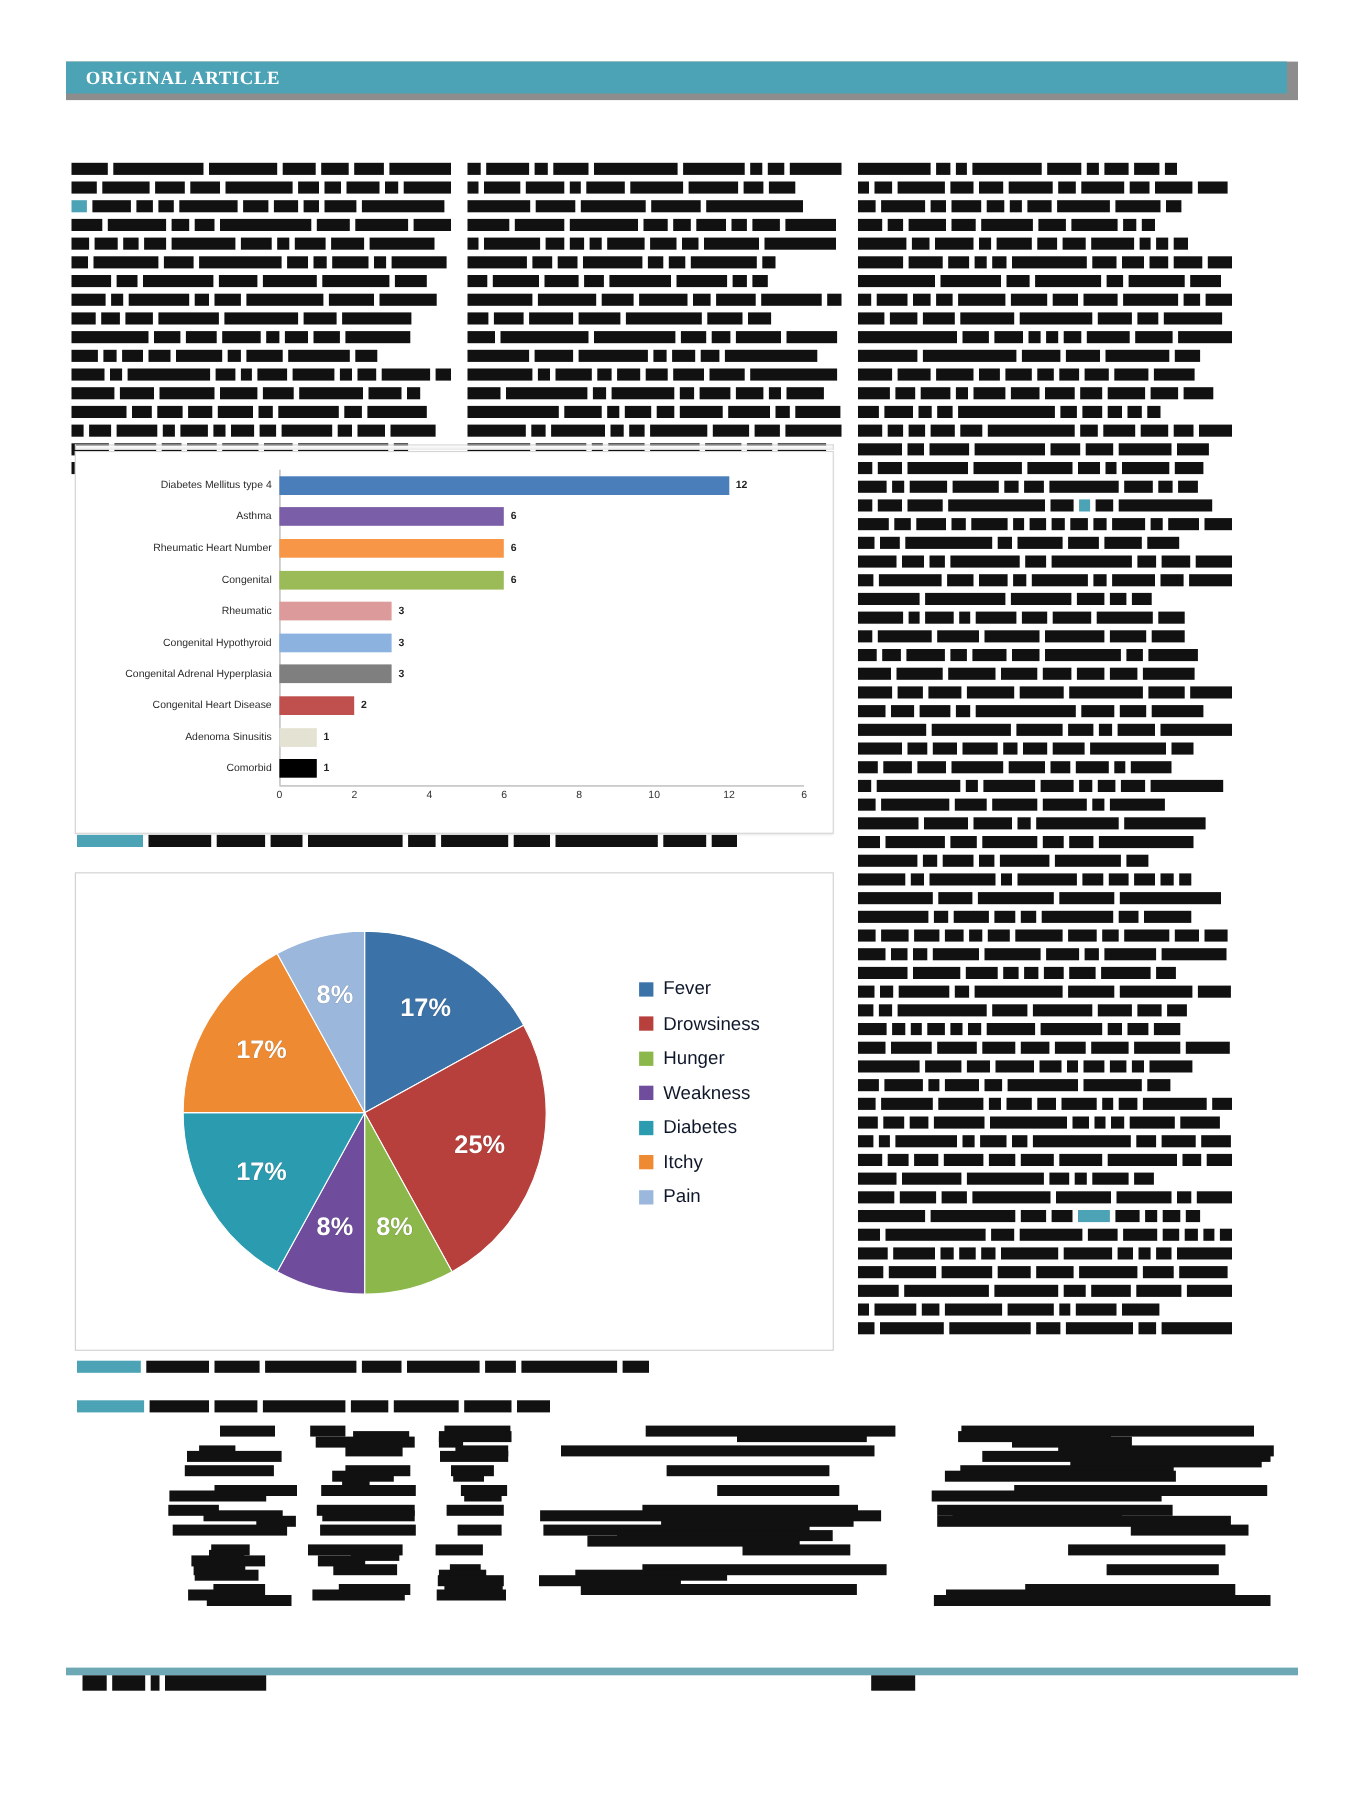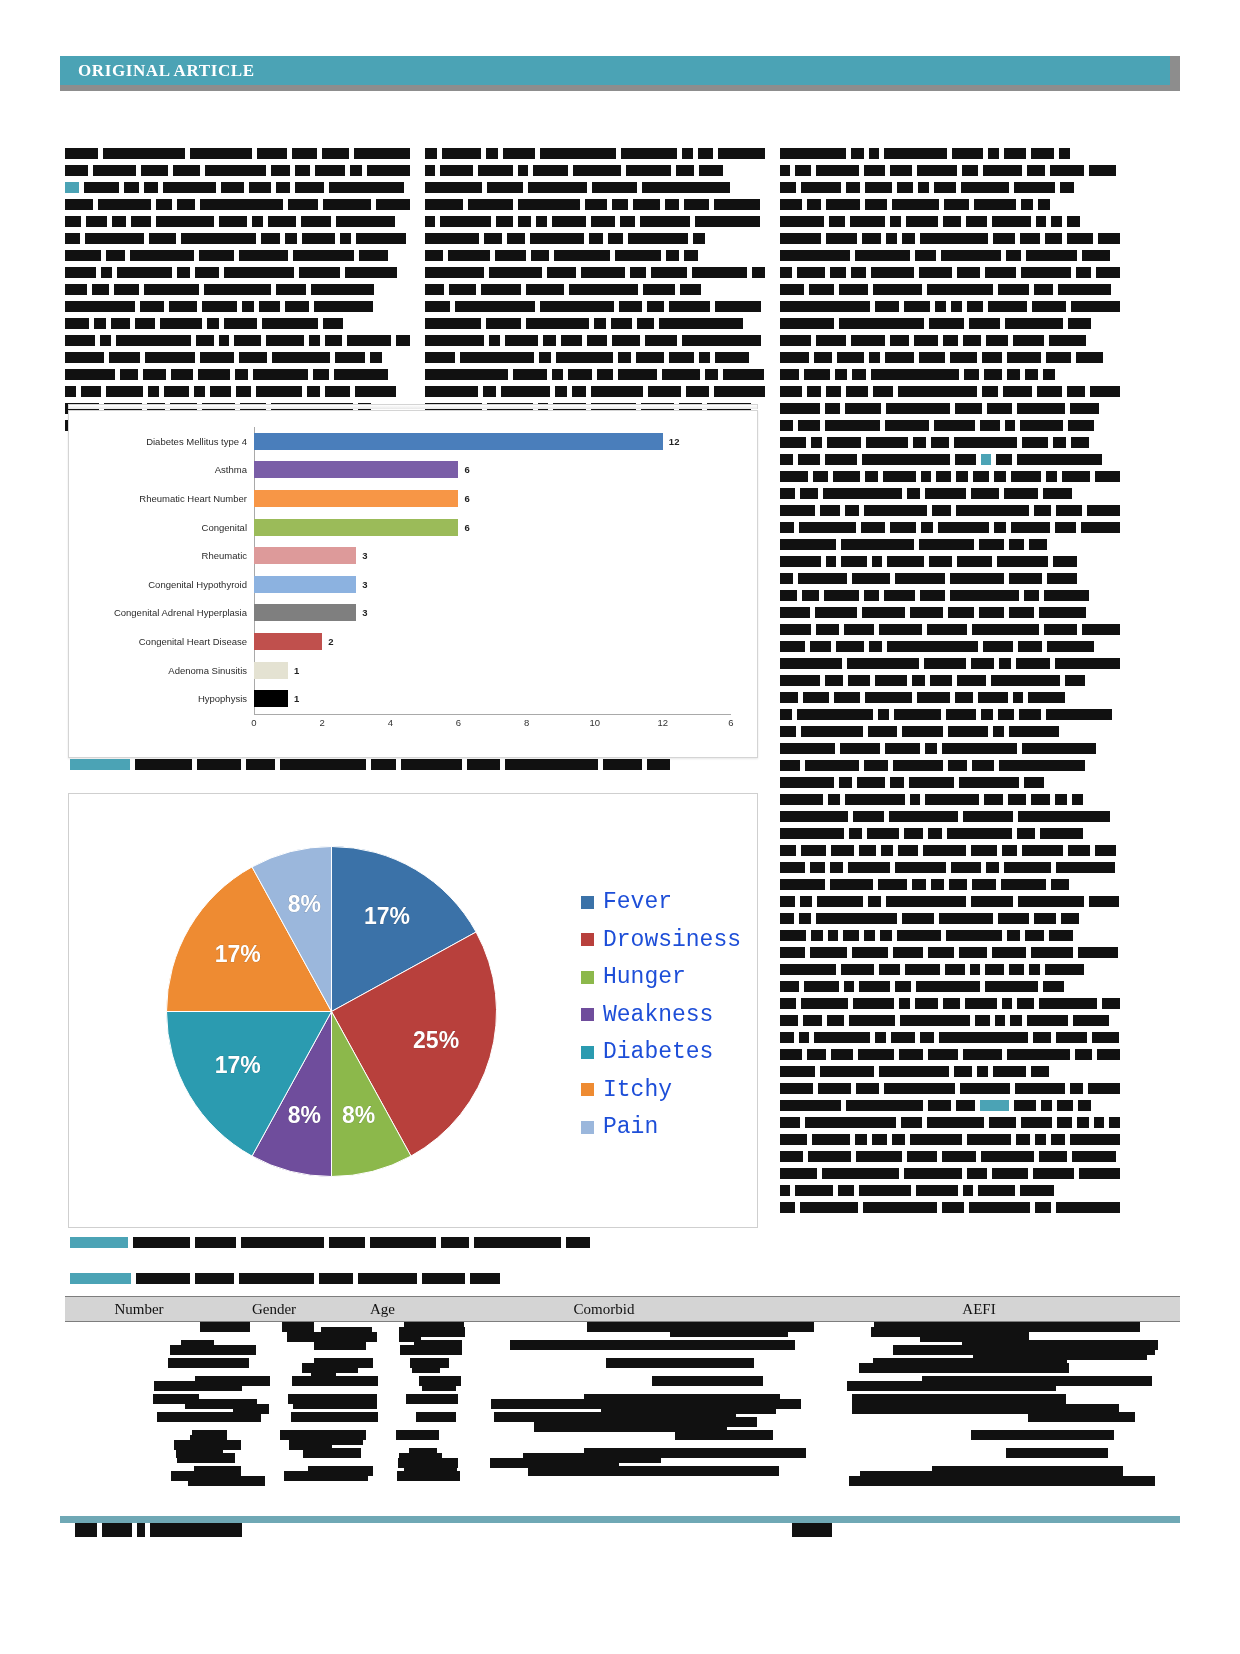--- a/index.html
+++ b/index.html
@@ -89,22 +89,22 @@
     text-anchor:middle; dominant-baseline:middle;
     paint-order:stroke; stroke:rgba(0,0,0,0.25); stroke-width:0.6px;
   }
   #pie-legend{
     position:absolute; left:512px; top:95px;
     display:flex; flex-direction:column; gap:11.5px;
   }
   .legend-item{ display:flex; align-items:center; gap:9px; }
   .legend-swatch{ width:13px; height:13px; }
   .legend-label{
-    font-size:23px; color:#1d4ed8;
-    font-family:Liberation Mono, monospace;
+    font-size:17px; color:#0f172a;
+    font-family:Liberation Sans, sans-serif;
   }
 
   
   .fig-caption{ position:absolute; display:flex; align-items:center; gap:5px; height:13px; }
 
   
   #data-table{
     position:absolute; left:65px; top:1296px; width:1115px;
   }
   #table-header-row{
@@ -1249,21 +1249,21 @@
         </div>
       </div>
       <div class="bar-row">
         <div class="bar-label">Adenoma Sinusitis</div>
         <div class="bar-track">
           <div class="bar-fill" style="width: 34.0714px; background: rgb(228, 226, 210);"></div>
           <div class="bar-value">1</div>
         </div>
       </div>
       <div class="bar-row">
-        <div class="bar-label">Hypophysis</div>
+        <div class="bar-label">Comorbid</div>
         <div class="bar-track">
           <div class="bar-fill" style="width: 34.0714px; background: rgb(0, 0, 0);"></div>
           <div class="bar-value">1</div>
         </div>
       </div>
     </div>
   <div id="bar-xticks">
       <span class="xtick" style="left: 0px;">0</span>
       <span class="xtick" style="left: 68.1429px;">2</span>
       <span class="xtick" style="left: 136.286px;">4</span>
@@ -1356,27 +1356,20 @@
     <div class="rb" style="width: 54px;"></div>
     <div class="rb" style="width: 40px;"></div>
     <div class="rb" style="width: 76px;"></div>
     <div class="rb" style="width: 34px;"></div>
     <div class="rb" style="width: 60px;"></div>
     <div class="rb" style="width: 44px;"></div>
     <div class="rb" style="width: 30px;"></div>
   </div>
 
 <div id="data-table">
-  <div id="table-header-row">
-    <div class="th th-number">Number</div>
-    <div class="th th-gender">Gender</div>
-    <div class="th th-age">Age</div>
-    <div class="th th-comorbid">Comorbid</div>
-    <div class="th th-aefi">AEFI</div>
-  </div>
   <div id="table-body">
       <div class="rb" style="position: absolute; height: 10px; width: 50px; left: 135px; top: 0px;"></div>
       <div class="rb" style="position: absolute; height: 10px; width: 32px; left: 217px; top: 0px;"></div>
       <div class="rb" style="position: absolute; height: 10px; width: 51px; left: 256px; top: 5px;"></div>
       <div class="rb" style="position: absolute; height: 10px; width: 90px; left: 222px; top: 10px;"></div>
       <div class="rb" style="position: absolute; height: 10px; width: 60px; left: 339px; top: 0px;"></div>
       <div class="rb" style="position: absolute; height: 10px; width: 66px; left: 334px; top: 5px;"></div>
       <div class="rb" style="position: absolute; height: 10px; width: 22px; left: 334px; top: 10px;"></div>
       <div class="rb" style="position: absolute; height: 10px; width: 227px; left: 522px; top: 0px;"></div>
       <div class="rb" style="position: absolute; height: 10px; width: 118px; left: 605px; top: 5px;"></div>

